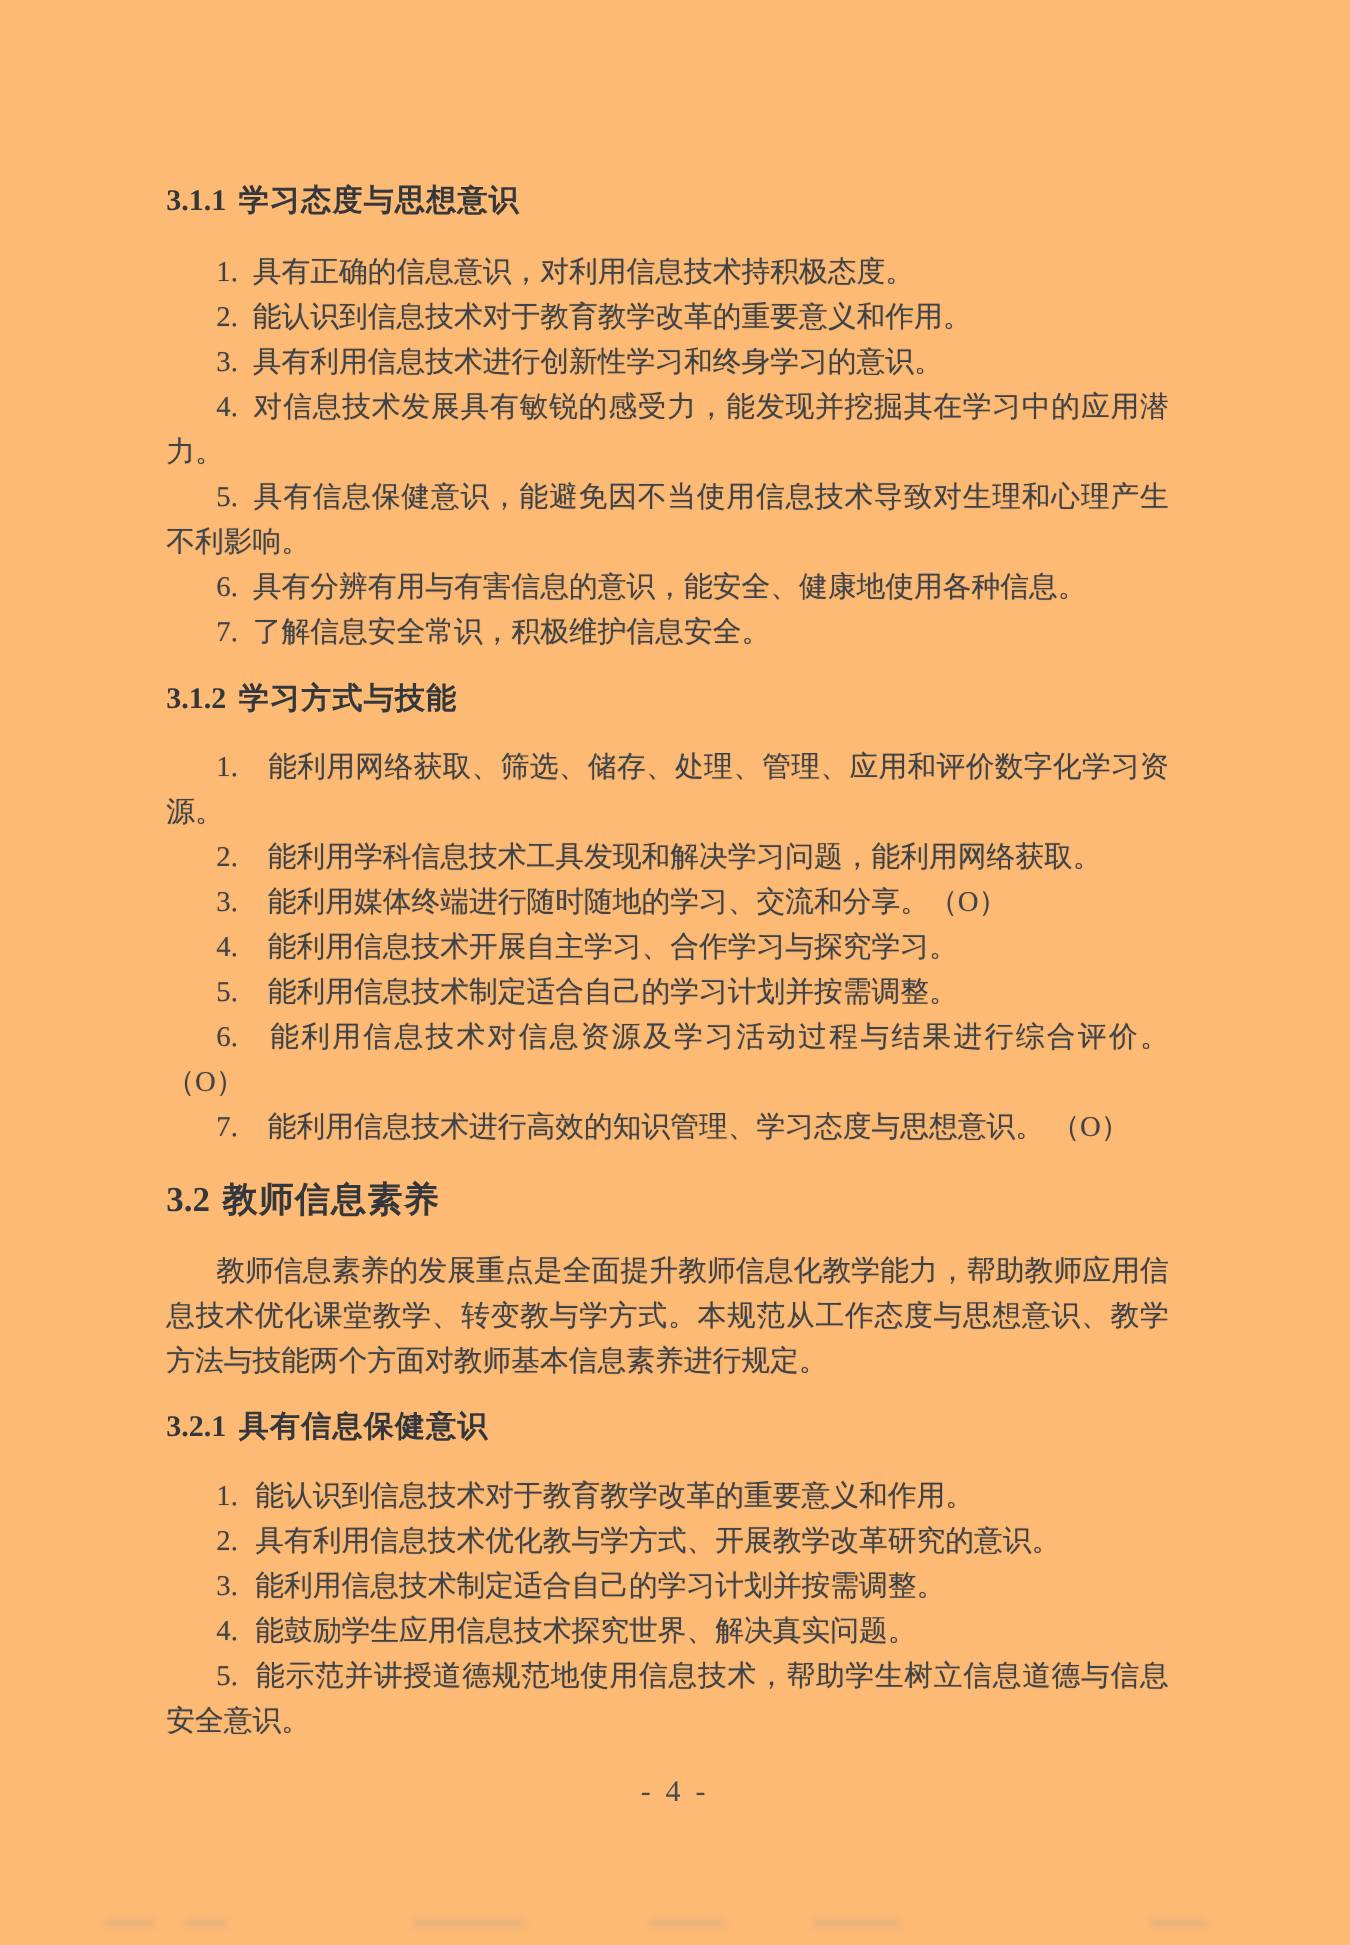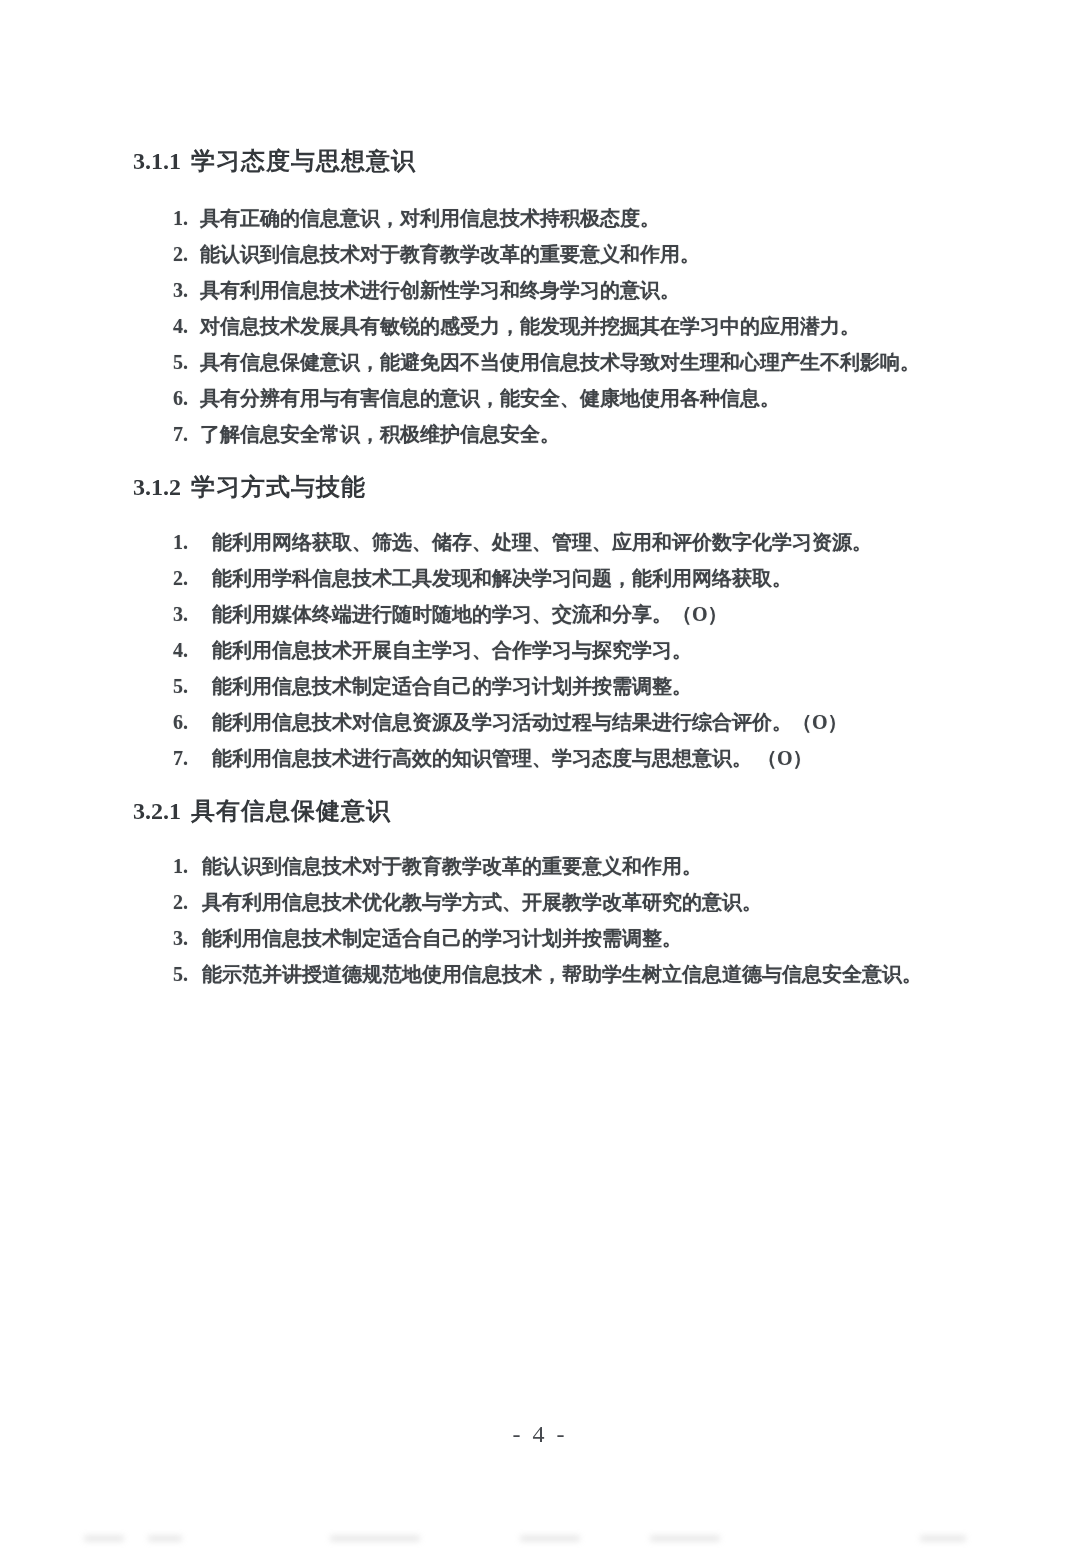--- a/index.html
+++ b/index.html
@@ -1,20 +1,20 @@
 <!DOCTYPE html>
 <html lang="zh"><head>
 <meta charset="utf-8">
 <style>
   html,body{margin:0;padding:0;background:#e9e9e9;}
   .page{
     position:relative;
     width:1080px;height:1556px;
     margin:0 auto;
-    background:#ffffff;
+    background:#fdba74;
     color:#3f4347;
     font-family:"Liberation Serif","DejaVu Serif",serif;
     overflow:hidden;
   }
   .content{
     position:absolute;
     top:146px;left:133px;
     width:802px;
   }
   
@@ -26,26 +26,25 @@
     font-weight:700;margin-left:10px;letter-spacing:1px;
   }
   .major{font-size:28px;line-height:36px;}
   .major .hnum{font-family:"Liberation Serif","DejaVu Serif",serif;font-weight:700;}
   .h-first{margin-bottom:24px;}
   .h-mid{margin-top:20px;margin-bottom:22px;}
   .h-major{margin-top:22px;margin-bottom:20px;}
   
   .item,.para{
     margin:0;
-    font-size:20px;
+    font-size:23px;
     line-height:36px;
     text-align:justify;
     text-indent:40px;
     text-shadow:0 0 1px rgba(63,67,71,0.35);
-    font-weight:bold;
   }
   .para{text-indent:40px;}
   .s311 .num{margin-right:12px;}
   .s312 .num{margin-right:24px;}
   .s321 .num{margin-right:14px;}
   
   .pagenum{
     position:absolute;
     top:1421px;left:0;right:0;
     text-align:center;
@@ -88,26 +87,31 @@
       <h3 class="sub h-mid"><span class="hnum">3.1.2</span><span class="htitle">学习方式与技能</span></h3>
       <p class="item"><span class="num">1.</span><span>能利用网络获取、筛选、储存、处理、管理、应用和评价数字化学习资源。</span></p>
       <p class="item"><span class="num">2.</span><span>能利用学科信息技术工具发现和解决学习问题，能利用网络获取。</span></p>
       <p class="item"><span class="num">3.</span><span>能利用媒体终端进行随时随地的学习、交流和分享。（O）</span></p>
       <p class="item"><span class="num">4.</span><span>能利用信息技术开展自主学习、合作学习与探究学习。</span></p>
       <p class="item"><span class="num">5.</span><span>能利用信息技术制定适合自己的学习计划并按需调整。</span></p>
       <p class="item"><span class="num">6.</span><span>能利用信息技术对信息资源及学习活动过程与结果进行综合评价。（O）</span></p>
       <p class="item"><span class="num">7.</span><span>能利用信息技术进行高效的知识管理、学习态度与思想意识。 （O）</span></p>
     </section>
 
+    <section>
+      <h2 class="major h-major"><span class="hnum">3.2</span><span class="htitle">教师信息素养</span></h2>
+      <p class="para">教师信息素养的发展重点是全面提升教师信息化教学能力，帮助教师应用信息技术优化课堂教学、转变教与学方式。本规范从工作态度与思想意识、教学方法与技能两个方面对教师基本信息素养进行规定。</p>
+    </section>
 
     <section class="s321">
       <h3 class="sub h-mid"><span class="hnum">3.2.1</span><span class="htitle">具有信息保健意识</span></h3>
       <p class="item"><span class="num">1.</span><span>能认识到信息技术对于教育教学改革的重要意义和作用。</span></p>
       <p class="item"><span class="num">2.</span><span>具有利用信息技术优化教与学方式、开展教学改革研究的意识。</span></p>
       <p class="item"><span class="num">3.</span><span>能利用信息技术制定适合自己的学习计划并按需调整。</span></p>
+      <p class="item"><span class="num">4.</span><span>能鼓励学生应用信息技术探究世界、解决真实问题。</span></p>
       <p class="item"><span class="num">5.</span><span>能示范并讲授道德规范地使用信息技术，帮助学生树立信息道德与信息安全意识。</span></p>
     </section>
 
   </div>
 
   <div class="pagenum">- 4 -</div>
 
   <div class="smudges">
     <i class="sm1"></i>
       <i class="sm2"></i>

